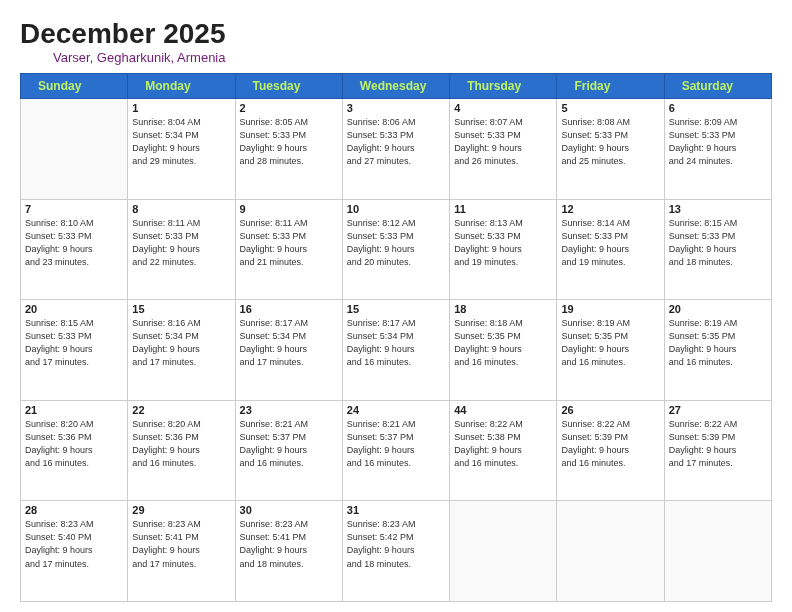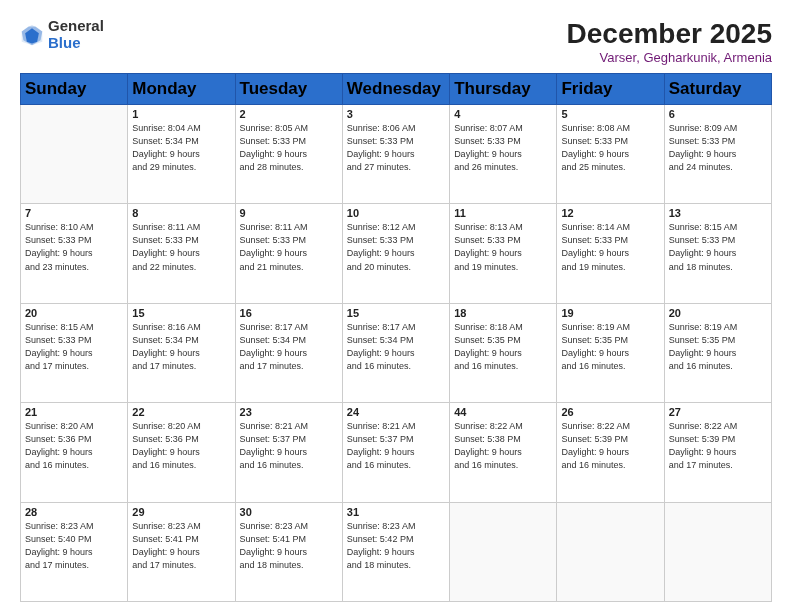--- a/index.html
+++ b/index.html
@@ -53,24 +53,24 @@
     }
     .calendar {
       flex: 1;
       border: 1px solid #ccc;
       border-collapse: collapse;
       width: 100%;
       table-layout: fixed;
     }
     .calendar th {
       background: #2b6fcc;
-      color: #000000;
-      font-size: 17px;
-      font-weight: bold;
-      padding: 5px 4px;
+      color: #bef264;
+      font-size: 12px;
+      font-weight: bold;
+      padding: 5px 17px;
       text-align: left;
       border: 1px solid #2055aa;
     }
     .calendar td {
       border: 1px solid #ccc;
       vertical-align: top;
       padding: 3px 4px;
       font-size: 9.5px;
       color: #333;
       height: 80px;
@@ -89,31 +89,20 @@
     }
     .empty-cell {
       background: #f9f9f9;
     }
   </style>
 </head>
 <body>
 
 <div class="page">
   <div class="header">
-    <div class="logo">
-      <svg class="logo-icon" viewBox="0 0 28 28" xmlns="http://www.w3.org/2000/svg">
-        <polygon points="14,2 26,10 26,22 14,26 2,22 2,10" fill="#2b6fcc" opacity="0.15"></polygon>
-        <polygon points="18,4 26,10 24,20 14,26 4,20 2,10 10,4" fill="#2b6fcc" opacity="0.4"></polygon>
-        <polygon points="14,6 22,12 20,22 14,24 8,22 6,12" fill="#2b6fcc"></polygon>
-      </svg>
-      <div class="logo-text">
-        <div><span class="general">General</span></div>
-        <div><span class="blue">Blue</span></div>
-      </div>
-    </div>
     <div class="title-block">
       <div class="month-title">December 2025</div>
       <div class="subtitle">Varser, Gegharkunik, Armenia</div>
     </div>
   </div>
 
   <table class="calendar">
     <thead>
       <tr>
         <th>Sunday</th>

